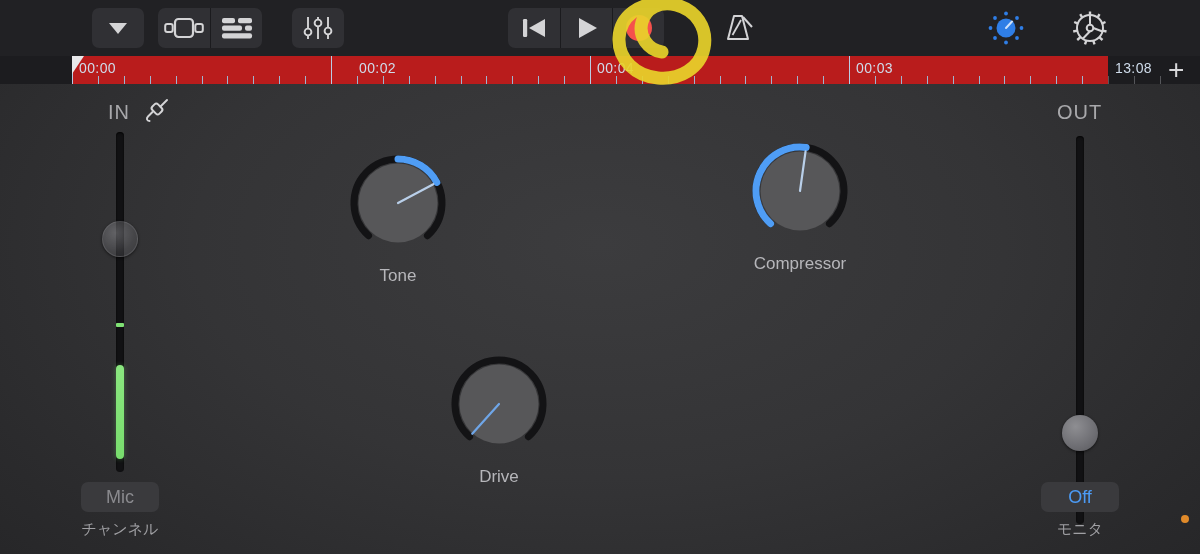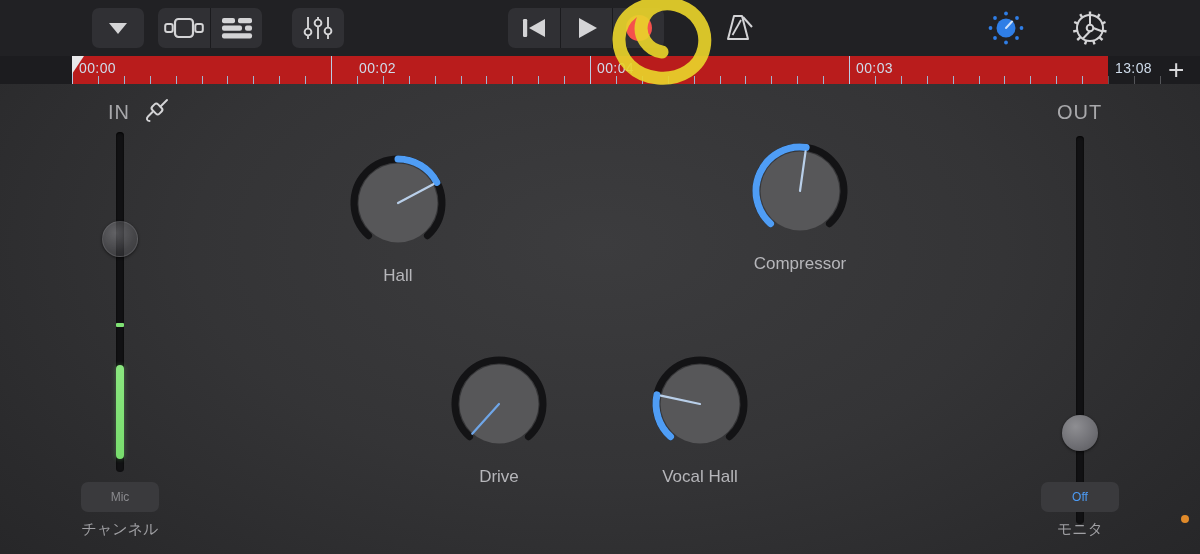--- a/index.html
+++ b/index.html
@@ -107,21 +107,21 @@
   }
   .meter-peak {
     position: absolute; width: 8px; height: 4px; border-radius: 1px;
     background: #7fe074;
   }
 
   .pill {
     position: absolute; height: 30px; border-radius: 7px;
     background: #3a3a3d;
     display: flex; align-items: center; justify-content: center;
-    font-size: 12px;
+    font-size: 18px;
   }
   .pill.mic { color: #8a8a8e; width: 78px; }
   .pill.off { color: #4c9bf5; width: 78px; }
   .sub-label {
     position: absolute; font-size: 15px; color: #a0a0a4;
     text-align: center; white-space: nowrap;
   }
 
   
   .knob-wrap { position: absolute; width: 110px; }
@@ -357,21 +357,21 @@
 
     <div class="knob-wrap" style="left:343px; top:64px;">
       <div class="knob">
           <svg width="110" height="110" viewBox="0 0 110 110">
             <circle cx="55" cy="55" r="39.5" fill="#575759"></circle>
             <path d="M 25.558253320210227 87.69837232100534 A 44 44 0 1 1 84.44174667978976 87.69837232100534" stroke="#131315" stroke-width="7" fill="none" stroke-linecap="round"></path>
             <path d="M 55 11 A 44 44 0 0 1 93.84969408579279 34.3432512374208" stroke="#4f9df5" stroke-width="7" fill="none" stroke-linecap="round"></path>
             <line x1="55" y1="55" x2="90.31790371435707" y2="36.221137488564366" stroke="#b9cfe9" stroke-width="2.2" stroke-linecap="round"></line>
           </svg>
         </div>
-      <div class="knob-label">Hall</div>
+      <div class="knob-label">Tone</div>
     </div>
 
 
     <div class="knob-wrap" style="left:745px; top:52px;">
       <div class="knob">
           <svg width="110" height="110" viewBox="0 0 110 110">
             <circle cx="55" cy="55" r="39.5" fill="#575759"></circle>
             <path d="M 25.558253320210227 87.69837232100534 A 44 44 0 1 1 84.44174667978976 87.69837232100534" stroke="#131315" stroke-width="7" fill="none" stroke-linecap="round"></path>
             <path d="M 25.558253320210227 87.69837232100534 A 44 44 0 0 1 61.12361644224289 11.42820497537091" stroke="#4f9df5" stroke-width="7" fill="none" stroke-linecap="round"></path>
             <line x1="55" y1="55" x2="60.566924038402625" y2="15.389277250337187" stroke="#b9cfe9" stroke-width="2.2" stroke-linecap="round"></line>
@@ -384,31 +384,20 @@
       <div class="knob">
           <svg width="110" height="110" viewBox="0 0 110 110">
             <circle cx="55" cy="55" r="39.5" fill="#575759"></circle>
             <path d="M 25.558253320210227 87.69837232100534 A 44 44 0 1 1 84.44174667978976 87.69837232100534" stroke="#131315" stroke-width="7" fill="none" stroke-linecap="round"></path>
             <line x1="55" y1="55" x2="28.234775745645663" y2="84.72579301909576" stroke="#6fa6e8" stroke-width="2.2" stroke-linecap="round"></line>
           </svg>
         </div>
       <div class="knob-label">Drive</div>
     </div>
 
-    <div class="knob-wrap" style="left:645px; top:265px;">
-      <div class="knob">
-          <svg width="110" height="110" viewBox="0 0 110 110">
-            <circle cx="55" cy="55" r="39.5" fill="#575759"></circle>
-            <path d="M 25.558253320210227 87.69837232100534 A 44 44 0 1 1 84.44174667978976 87.69837232100534" stroke="#131315" stroke-width="7" fill="none" stroke-linecap="round"></path>
-            <path d="M 25.558253320210227 87.69837232100534 A 44 44 0 0 1 11.96150556771255 45.85188560401859" stroke="#4f9df5" stroke-width="7" fill="none" stroke-linecap="round"></path>
-            <line x1="55" y1="55" x2="15.874095970647772" y2="46.68353236728963" stroke="#b9cfe9" stroke-width="2.2" stroke-linecap="round"></line>
-          </svg>
-        </div>
-      <div class="knob-label">Vocal Hall</div>
-    </div>
 
     <div class="rec-dot-orange"></div>
 
   </div>
 
   <svg class="annotation" width="130" height="95" viewBox="0 0 130 95">
     <path d="M64 10 C40 8 20 22 19 44 C18 66 36 82 58 84 C80 86 100 74 104 54
              C108 34 96 16 76 11 C60 7 46 14 42 28 C38 42 48 56 62 58" fill="none" stroke="#e8d32a" stroke-width="13" stroke-linecap="round" opacity="0.92"></path>
   </svg>
 

